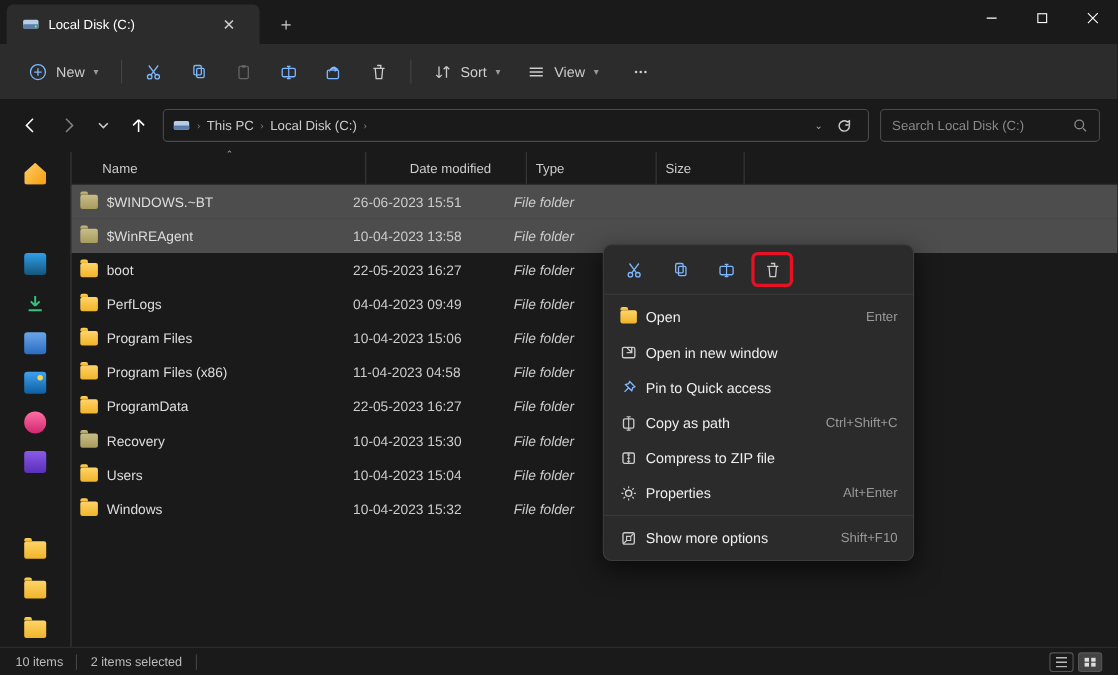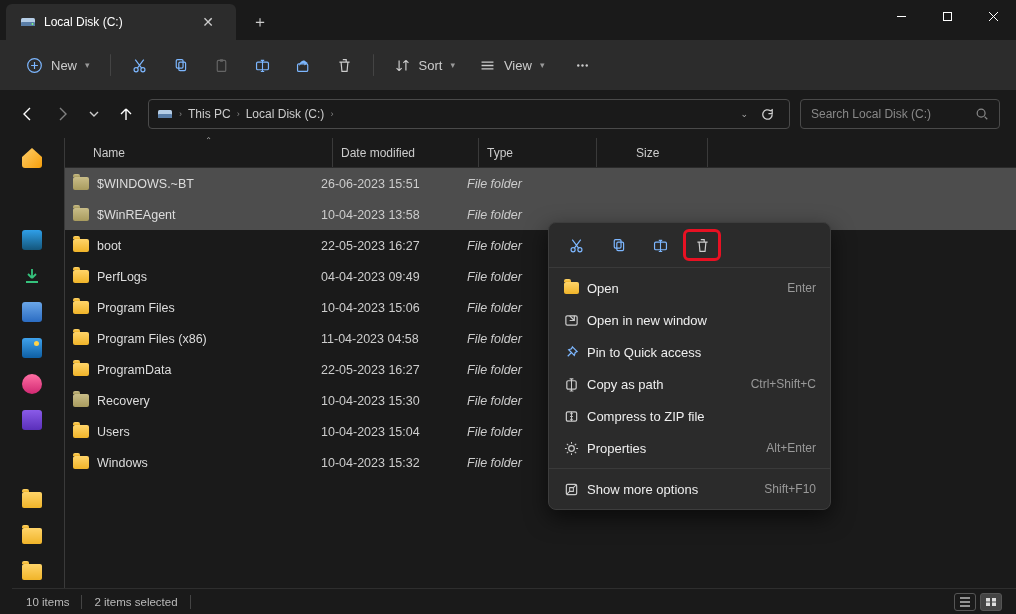--- a/index.html
+++ b/index.html
@@ -34,41 +34,41 @@
 .content { display: flex; height: calc(614px - 40px - 50px - 48px - 26px); }
 .sidebar { width: 64px; display: flex; flex-direction: column; align-items: center; padding-top: 10px; gap: 16px; }
 .sidebar .sicon { width: 20px; height: 20px; border-radius: 3px; }
 
 .filepane { flex: 1; border-left: 1px solid #3a3a3a; position: relative; }
 
 
 .colheader { display: flex; height: 30px; align-items: center; color: #ccc; font-size: 12px; padding-left: 20px; border-bottom: 1px solid #2a2a2a; }
 .colheader div { position: relative; border-right: 1px solid #3a3a3a; height: 100%; display: flex; align-items: center; padding-left: 8px; }
 .col-name { width: 248px; }
-.col-date { width: 146px; }
+.col-date { width: 146px; justify-content: center; }
 .col-type { width: 118px; }
-.col-size { width: 80px; margin-left: 31px; }
+.col-size { width: 80px; }
 .sort-arrow { position: absolute; top: -2px; left: 50%; transform: translateX(-50%); font-size: 8px; color: #aaa; }
 
 
 .rows { }
 .row { display: flex; align-items: center; height: 31px; font-size: 12.5px; color: #ddd; }
 .row.sel { background: #4d4d4d; }
 .row .c { display: flex; align-items: center; gap: 8px; }
 .row .c.name { width: 248px; padding-left: 8px; }
 .row .c.date { width: 146px; padding-left: 8px; color: #ccc; }
 .row .c.type { width: 118px; padding-left: 8px; color: #ccc; font-style: italic; }
 .row .c.size { width: 80px; padding-left: 8px; }
 .folder-ico { width: 16px; height: 13px; border-radius: 2px; position: relative; }
 .folder-ico.yl { background: linear-gradient(#ffd469,#f0b429); }
 .folder-ico.bg { background: linear-gradient(#c9bd88,#a89b5e); }
 .folder-ico:before { content: ""; position: absolute; top: -3px; left: 0; width: 7px; height: 3px; border-radius: 2px 2px 0 0; background: inherit; }
 
 
-.statusbar { height: 26px; border-top: 1px solid #2e2e2e; display: flex; align-items: center; padding: 0 14px; font-size: 11.5px; color: #bbb; gap: 12px; margin-left: 12px; }
+.statusbar { height: 26px; border-top: 1px solid #2e2e2e; display: flex; align-items: center; padding: 0 14px; font-size: 11.5px; color: #bbb; gap: 12px; }
 .statusbar .vdiv { width: 1px; height: 14px; background: #444; }
 .statusbar .spacer { flex: 1; }
 .viewtoggles { display: flex; gap: 4px; }
 .viewtoggles div { width: 22px; height: 18px; border: 1px solid #555; border-radius: 3px; display:flex; align-items:center; justify-content:center; }
 .viewtoggles div.active { background: #444; }
 
 
 .ctxmenu { position: absolute; left: 548px; top: 222px; width: 283px; background: #2b2b2b; border: 1px solid #3d3d3d; border-radius: 8px; box-shadow: 0 8px 22px rgba(0,0,0,.6); overflow: hidden; }
 .ctx-iconrow { display: flex; gap: 8px; padding: 8px 10px; border-bottom: 1px solid #3a3a3a; }
 .ctx-iconrow .cicon { width: 34px; height: 28px; display: flex; align-items: center; justify-content: center; border-radius: 4px; }

